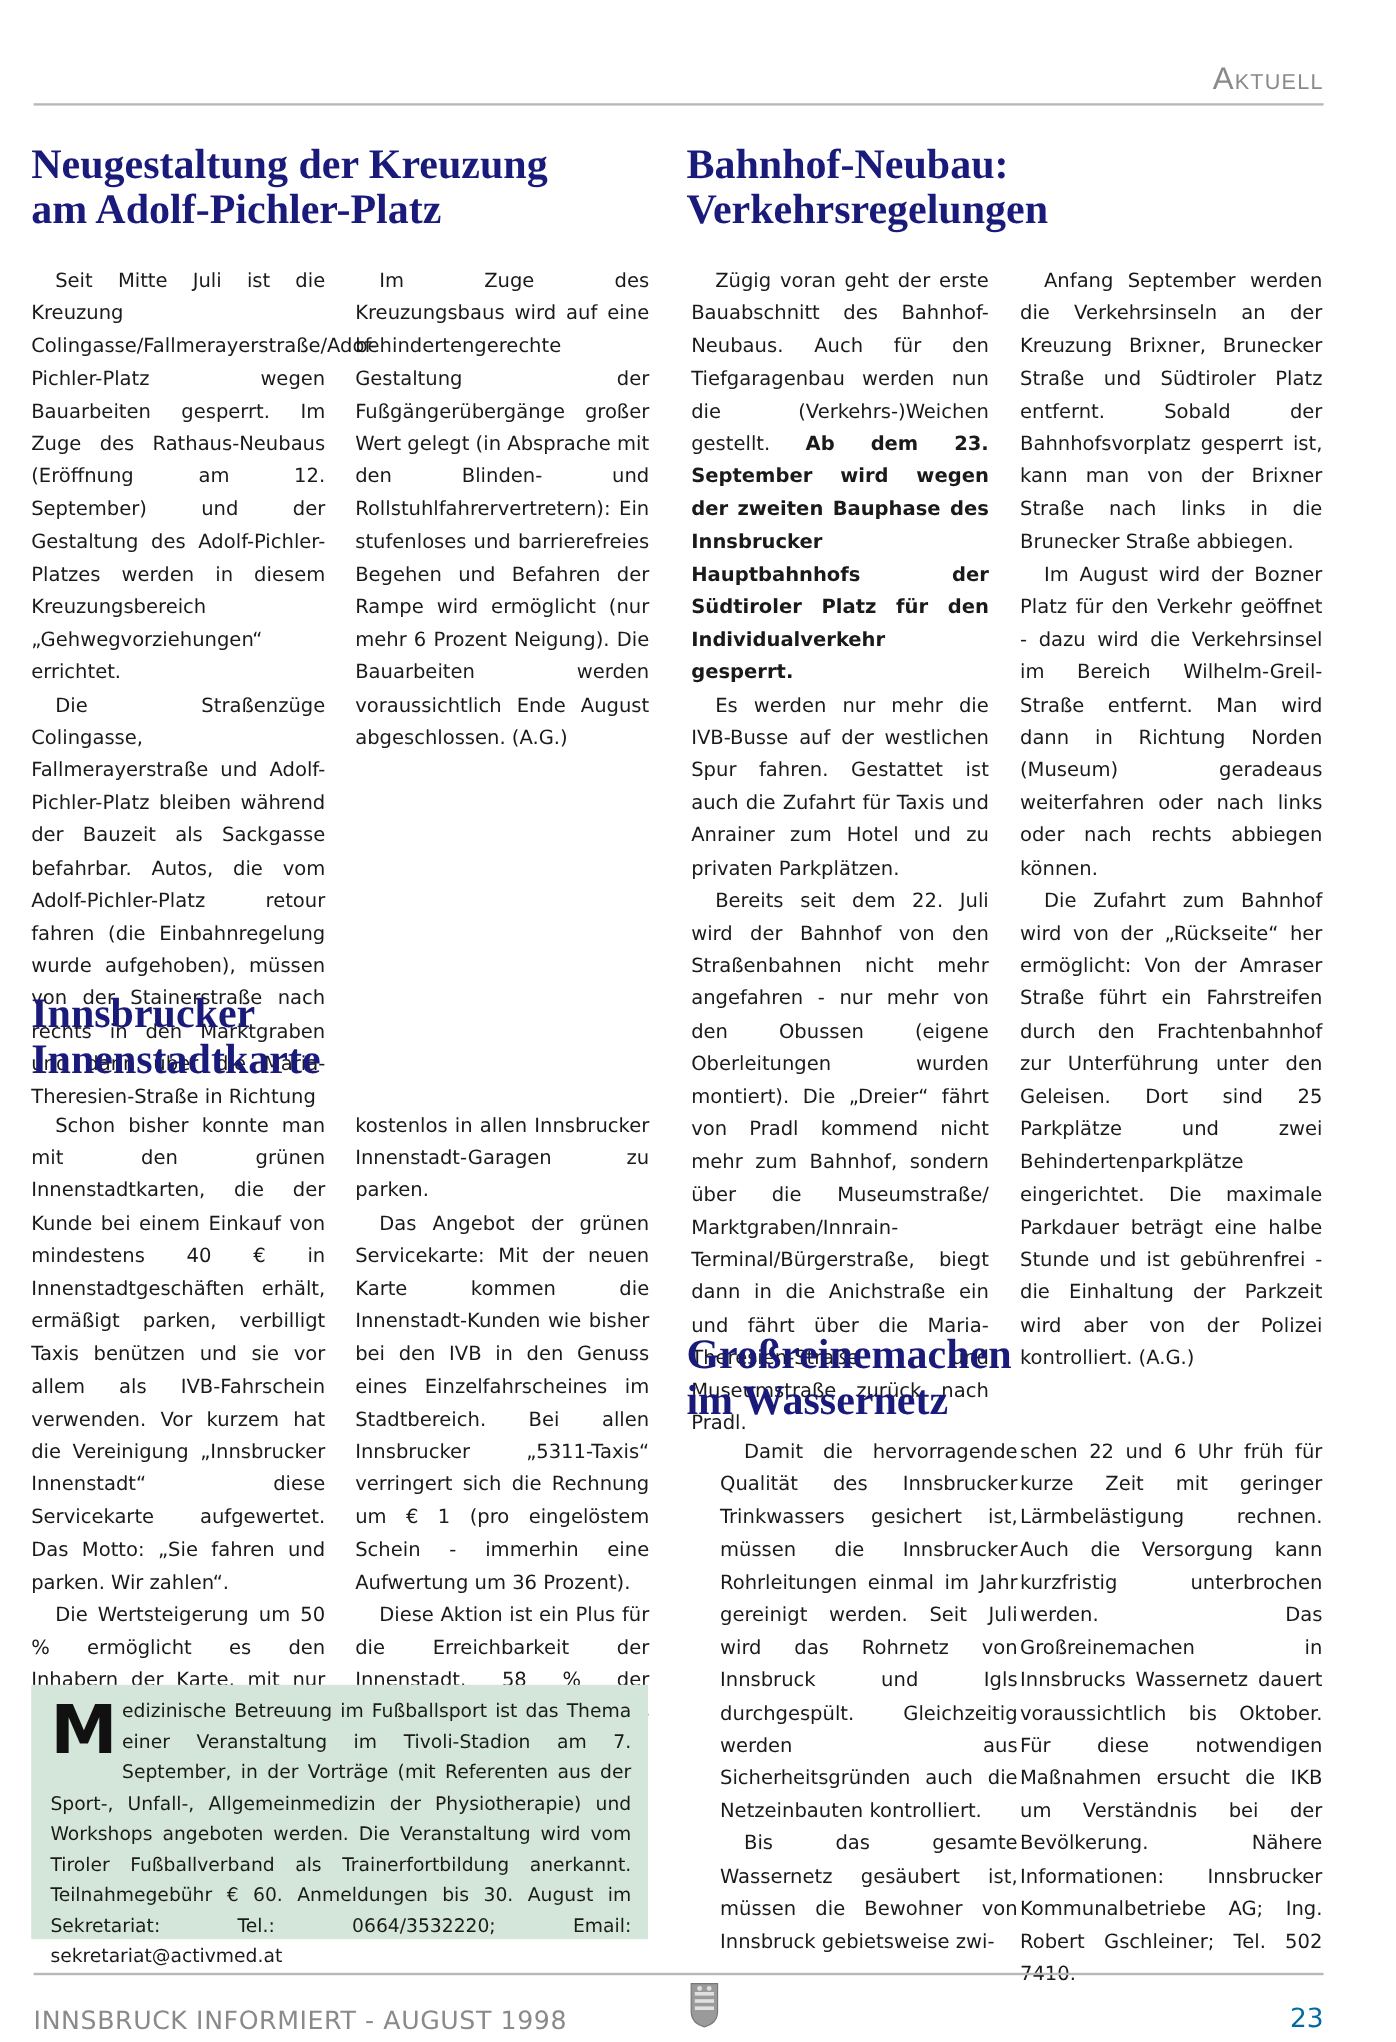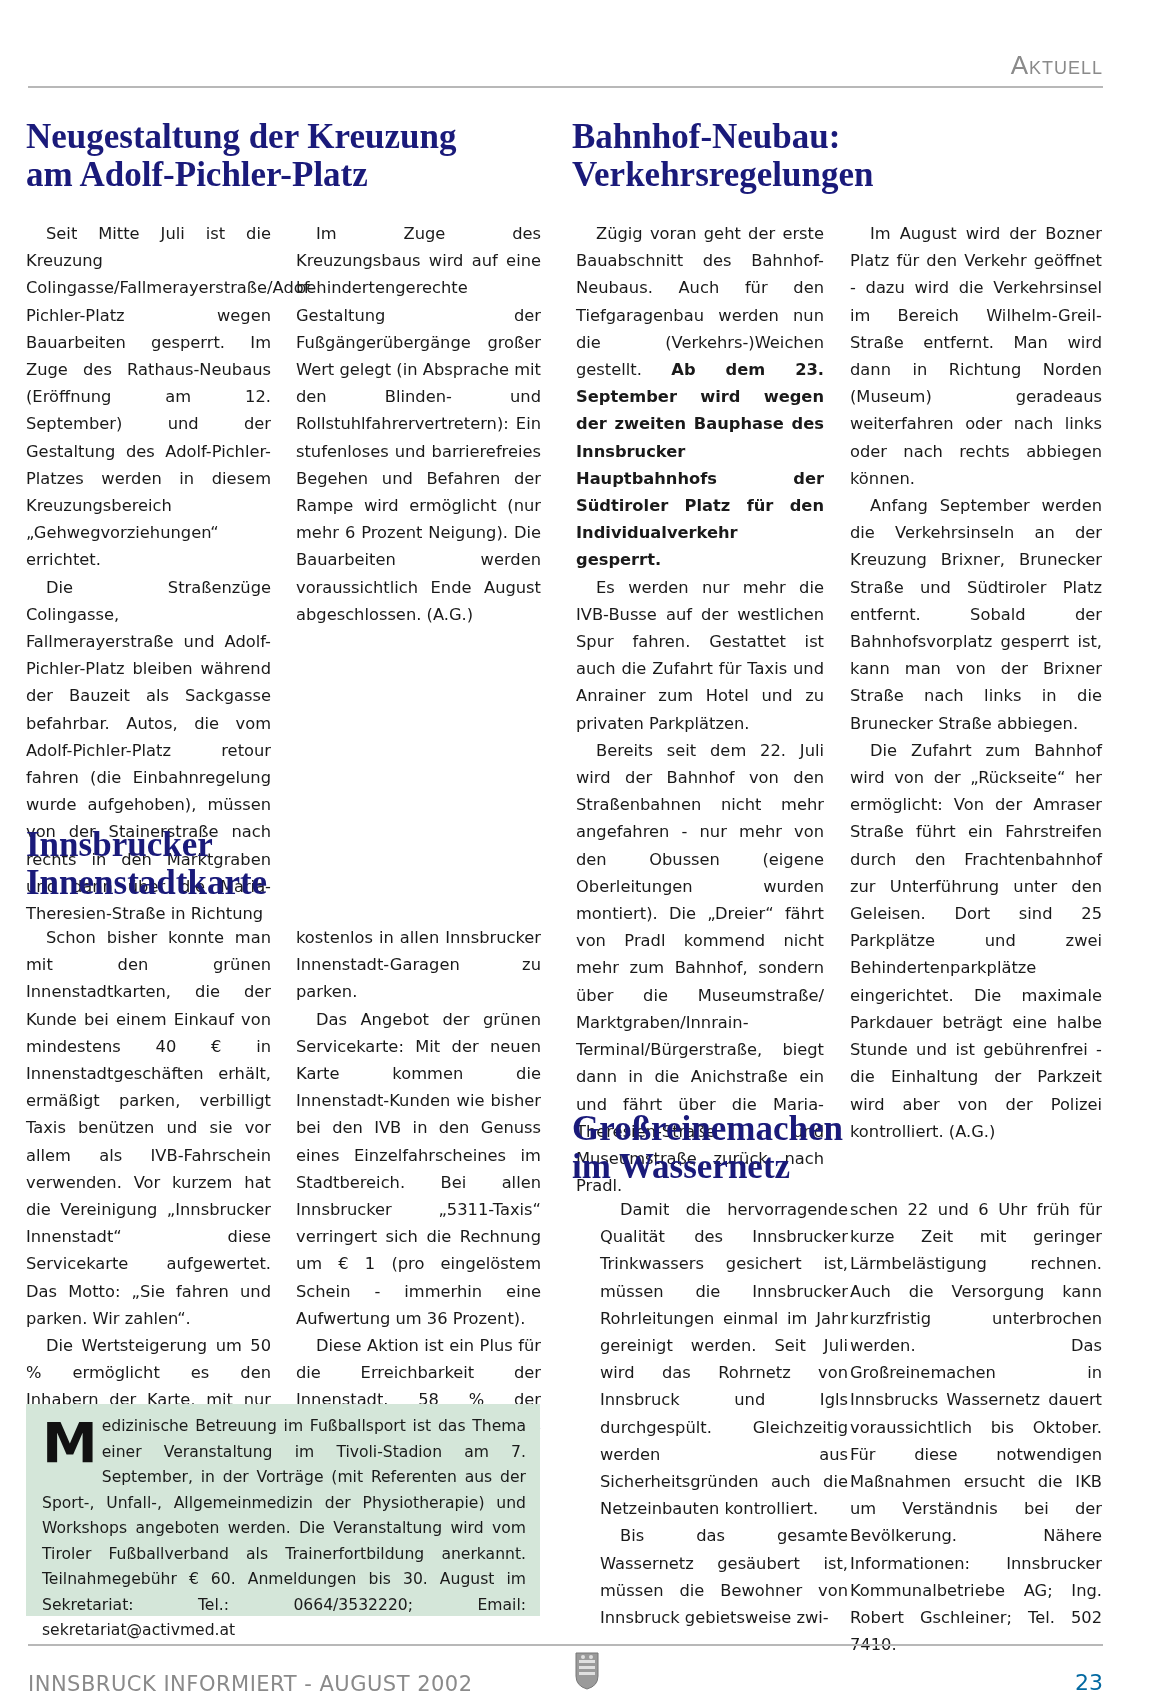--- a/index.html
+++ b/index.html
@@ -88,39 +88,39 @@
 <h2 class="headline" style="left:572px; top:118px; width:530px;">
   <span>Bahnhof-Neubau:</span><br>
   <span>Verkehrsregelungen</span>
 </h2>
 <div class="col" style="left:576px; top:220px; width:248px;">
   <p><span>Zügig voran geht der erste Bauabschnitt des Bahnhof-Neubaus. Auch für den Tiefgaragenbau werden nun die (Verkehrs-)Weichen gestellt. </span><span class="bold">Ab dem 23. September wird wegen der zweiten Bauphase des Innsbrucker Hauptbahnhofs der Südtiroler Platz für den Individualverkehr gesperrt.</span></p>
   <p>Es werden nur mehr die IVB-Busse auf der westlichen Spur fahren. Gestattet ist auch die Zufahrt für Taxis und Anrainer zum Hotel und zu privaten Parkplätzen.</p>
   <p>Bereits seit dem 22. Juli wird der Bahnhof von den Straßenbahnen nicht mehr angefahren - nur mehr von den Obussen (eigene Oberleitungen wurden montiert). Die „Dreier“ fährt von Pradl kommend nicht mehr zum Bahnhof, sondern über die Museumstraße/ Marktgraben/Innrain-Terminal/Bürgerstraße, biegt dann in die Anichstraße ein und fährt über die Maria-Theresien-Straße und Museumstraße zurück nach Pradl.</p>
 </div>
 <div class="col" style="left:850px; top:220px; width:252px;">
+  <p>Anfang September werden die Verkehrsinseln an der Kreuzung Brixner, Brunecker Straße und Südtiroler Platz entfernt. Sobald der Bahnhofsvorplatz gesperrt ist, kann man von der Brixner Straße nach links in die Brunecker Straße abbiegen.</p>
   <p>Im August wird der Bozner Platz für den Verkehr geöffnet - dazu wird die Verkehrsinsel im Bereich Wilhelm-Greil-Straße entfernt. Man wird dann in Richtung Norden (Museum) geradeaus weiterfahren oder nach links oder nach rechts abbiegen können.</p>
-  <p>Anfang September werden die Verkehrsinseln an der Kreuzung Brixner, Brunecker Straße und Südtiroler Platz entfernt. Sobald der Bahnhofsvorplatz gesperrt ist, kann man von der Brixner Straße nach links in die Brunecker Straße abbiegen.</p>
   <p>Die Zufahrt zum Bahnhof wird von der „Rückseite“ her ermöglicht: Von der Amraser Straße führt ein Fahrstreifen durch den Frachtenbahnhof zur Unterführung unter den Geleisen. Dort sind 25 Parkplätze und zwei Behindertenparkplätze eingerichtet. Die maximale Parkdauer beträgt eine halbe Stunde und ist gebührenfrei - die Einhaltung der Parkzeit wird aber von der Polizei kontrolliert. (A.G.)</p>
 </div>
 
 <h2 class="headline" style="left:572px; top:1110px; width:530px;">
   <span>Großreinemachen</span><br>
   <span>im Wassernetz</span>
 </h2>
 <div class="col" style="left:600px; top:1196px; width:248px;">
   <p>Damit die hervorragende Qualität des Innsbrucker Trinkwassers gesichert ist, müssen die Innsbrucker Rohrleitungen einmal im Jahr gereinigt werden. Seit Juli wird das Rohrnetz von Innsbruck und Igls durchgespült. Gleichzeitig werden aus Sicherheitsgründen auch die Netzeinbauten kontrolliert.</p>
   <p>Bis das gesamte Wassernetz gesäubert ist, müssen die Bewohner von Innsbruck gebietsweise zwi-</p>
 </div>
 <div class="col" style="left:850px; top:1196px; width:252px;">
   <p class="noindent">schen 22 und 6 Uhr früh für kurze Zeit mit geringer Lärmbelästigung rechnen. Auch die Versorgung kann kurzfristig unterbrochen werden. Das Großreinemachen in Innsbrucks Wassernetz dauert voraussichtlich bis Oktober. Für diese notwendigen Maßnahmen ersucht die IKB um Verständnis bei der Bevölkerung. Nähere Informationen: Innsbrucker Kommunalbetriebe AG; Ing. Robert Gschleiner; Tel. 502 7410.</p>
 </div>
 
 <div class="rule bottom"></div>
-<div class="footer-left">INNSBRUCK INFORMIERT - AUGUST 2002</div>
+<div class="footer-left">INNSBRUCK INFORMIERT - AUGUST 1998</div>
 <div class="crest">
   <svg width="24" height="38" viewBox="0 0 24 38">
     <path d="M1 1 H23 V24 Q23 34 12 37 Q1 34 1 24 Z" fill="#9a9a9a" stroke="#777" stroke-width="1"></path>
     <rect x="4" y="8" width="16" height="3" fill="#e0e0e0"></rect>
     <rect x="4" y="14" width="16" height="3" fill="#e0e0e0"></rect>
     <rect x="4" y="20" width="16" height="3" fill="#e0e0e0"></rect>
     <circle cx="8" cy="5" r="2" fill="#e0e0e0"></circle>
     <circle cx="16" cy="5" r="2" fill="#e0e0e0"></circle>
   </svg>
 </div>

